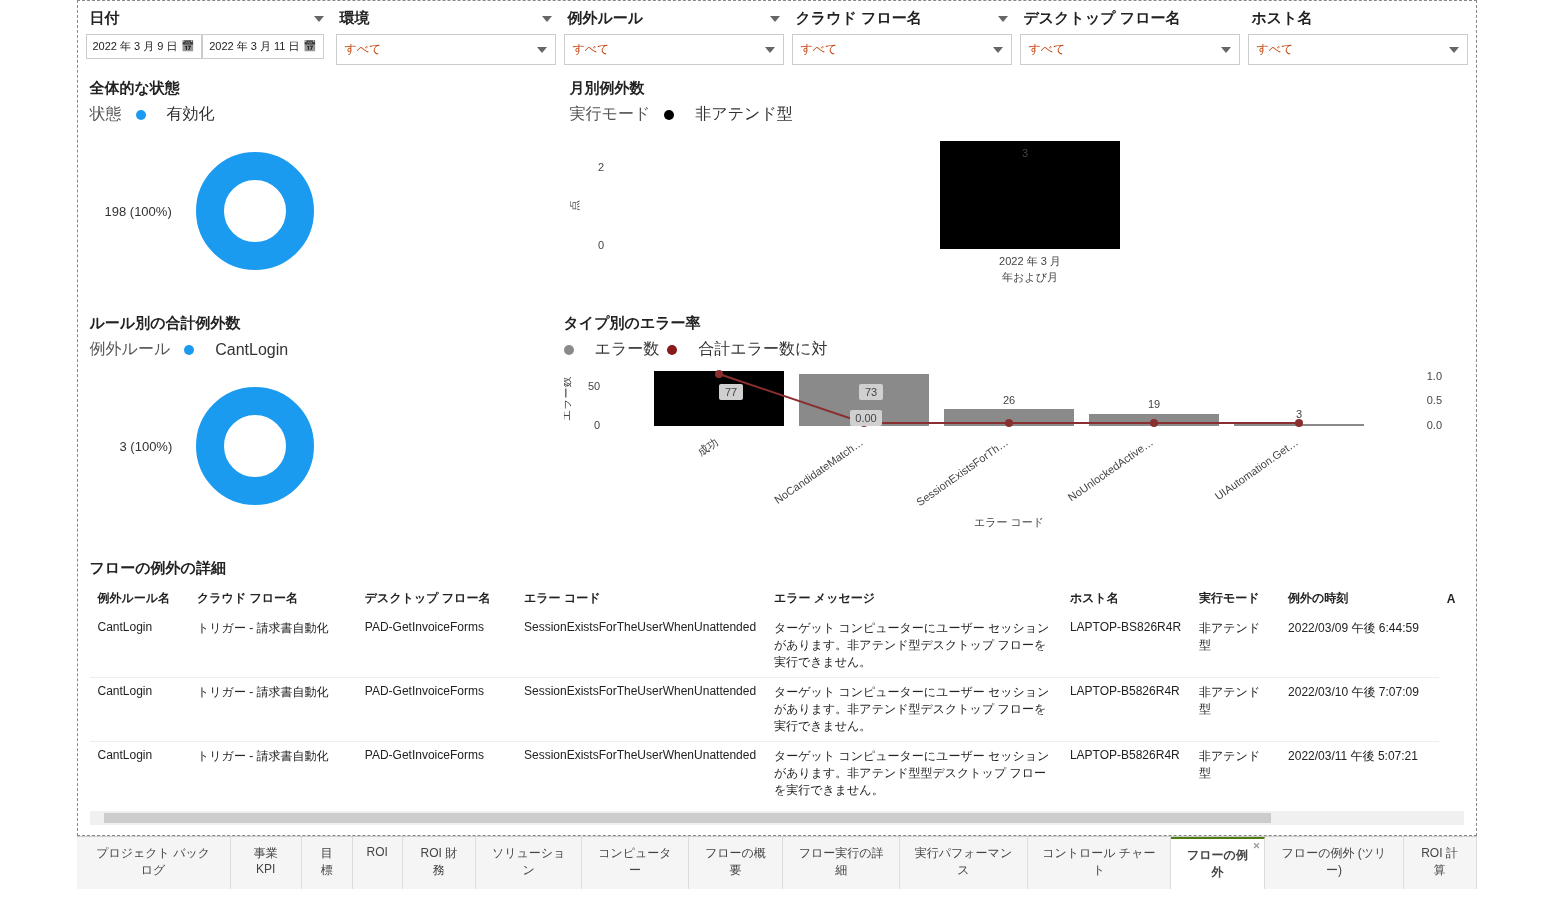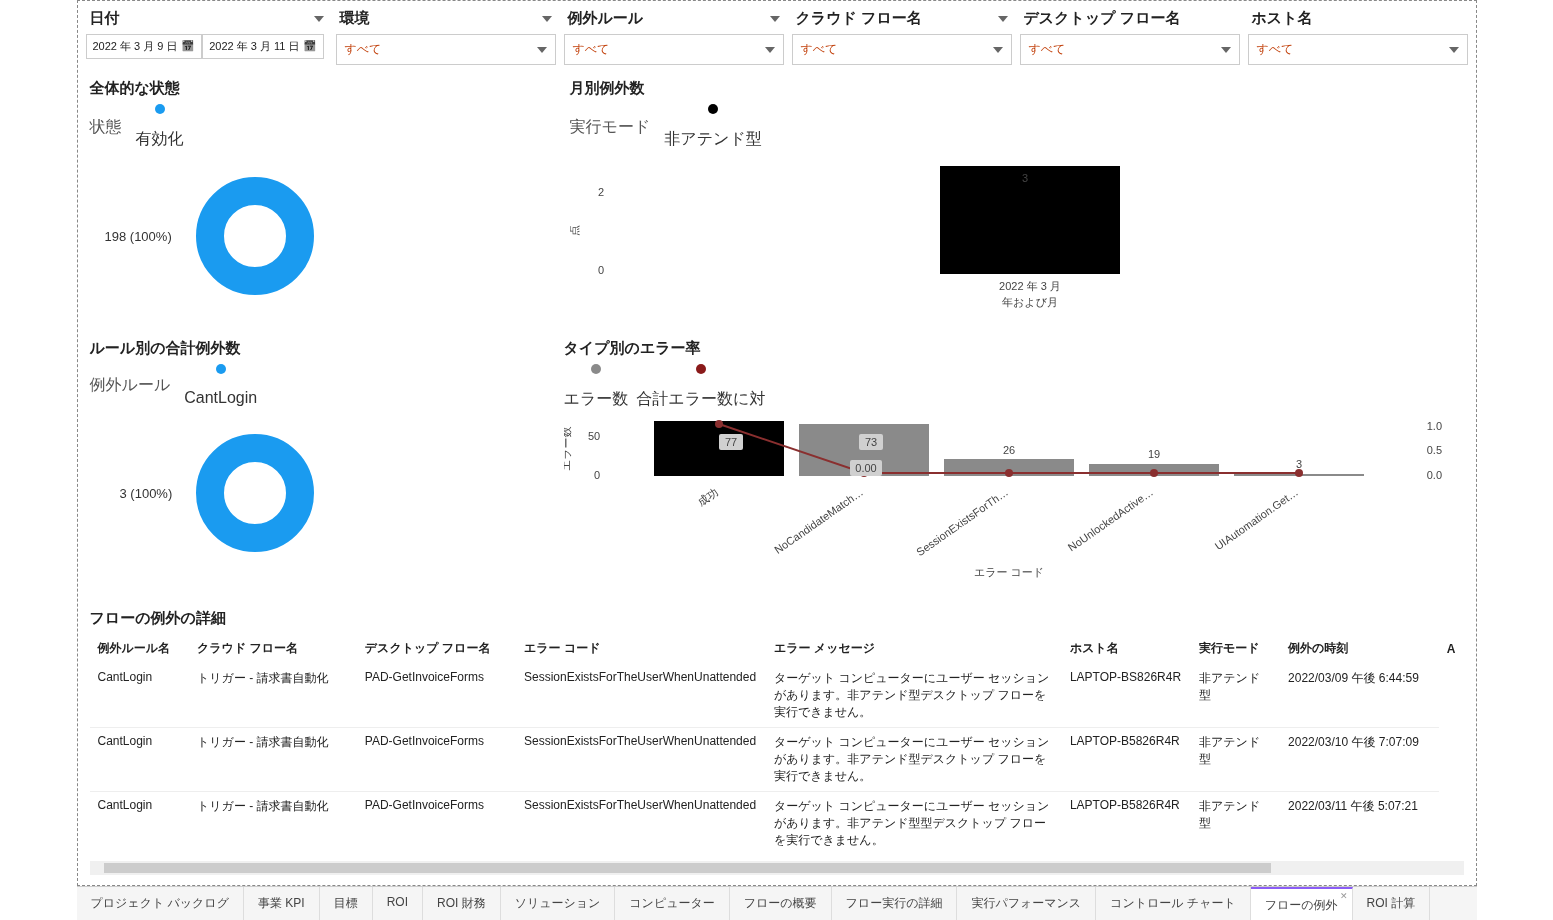--- a/index.html
+++ b/index.html
@@ -12,32 +12,32 @@
 .date-row { display: flex; margin-top: 4px; }
 .date-box { border: 1px solid #ccc; background: #fff; padding: 4px 6px; font-size: 11px; display: flex; align-items: center; gap: 4px; min-width: 100px; justify-content: space-between; }
 .cal-icon::before { content: "📅"; font-size: 11px; filter: grayscale(1) brightness(0.6); }
 .select-box { border: 1px solid #ccc; background: #fff; padding: 6px 8px; font-size: 12px; display: flex; justify-content: space-between; align-items: center; margin-top: 4px; color: #c2410c; }
 
 .row { display: flex; }
 .card { padding: 10px 4px; }
 .card-title { font-weight: 700; font-size: 15px; margin-bottom: 6px; }
 .legend { font-size: 16px; color: #333; display: flex; align-items: center; gap: 8px; margin-bottom: 6px; }
 .legend-lab { color: #555; margin-right: 6px; }
-.legend-item { display: inline-flex; align-items: center; gap: 15px; flex-direction: column; }
+.legend-item { display: inline-flex; align-items: center; gap: 21px; }
 .dot { width: 10px; height: 10px; border-radius: 50%; display: inline-block; }
 .donut-wrap { position: relative; width: 240px; height: 160px; display: flex; align-items: center; justify-content: flex-start; }
 .donut-label { position: absolute; left: 0; top: 50%; transform: translateY(-50%); font-size: 13px; color: #333; }
 
 table.detail { width: 100%; border-collapse: collapse; font-size: 12px; }
 table.detail th { text-align: left; font-weight: 600; padding: 6px 8px; border-bottom: 1px solid #fff; }
 table.detail td { padding: 6px 8px; vertical-align: top; border-top: 1px solid #eee; }
 
 .tabs { display: flex; border-top: 1px solid #ccc; background: #f5f5f5; font-size: 12px; max-width: 1400px; margin: 0 auto; }
 .tab { padding: 8px 14px; border-right: 1px solid #ddd; cursor: pointer; color: #444; text-align: center; position: relative; }
-.tab.active { background: #fff; border-top: 2px solid #8b5cf6; font-weight: 400; }
+.tab.active { background: #fff; border-top: 2px solid #4d7c0f; font-weight: 700; }
 .tab .x { position: absolute; top: 2px; right: 4px; font-size: 9px; color: #999; }
 
 .scroll-area { overflow-x: auto; margin: 6px 0; }
 .hscroll { width: 100%; height: 14px; background: #f0f0f0; position: relative; }
 .hscroll::before, .hscroll::after { content: ""; position: absolute; top: 2px; width: 10px; height: 10px; }
 .hscroll span.thumb { position: absolute; left: 14px; top: 2px; height: 10px; width: 85%; background: #ccc; }
 svg text { font-size: 11px; fill: #444; }
 </style>
 </head>
 <body>
@@ -284,14 +284,15 @@
     <div class="tab">目標</div>
     <div class="tab">ROI</div>
     <div class="tab">ROI 財務</div>
     <div class="tab">ソリューション</div>
     <div class="tab">コンピューター</div>
     <div class="tab">フローの概要</div>
     <div class="tab">フロー実行の詳細</div>
     <div class="tab">実行パフォーマンス</div>
     <div class="tab">コントロール チャート</div>
     <div class="tab active">フローの例外<span class="x">✕</span></div>
+    <div class="tab">フローの例外 (ツリー)</div>
     <div class="tab">ROI 計算</div>
   </div>
 
 </body></html>

